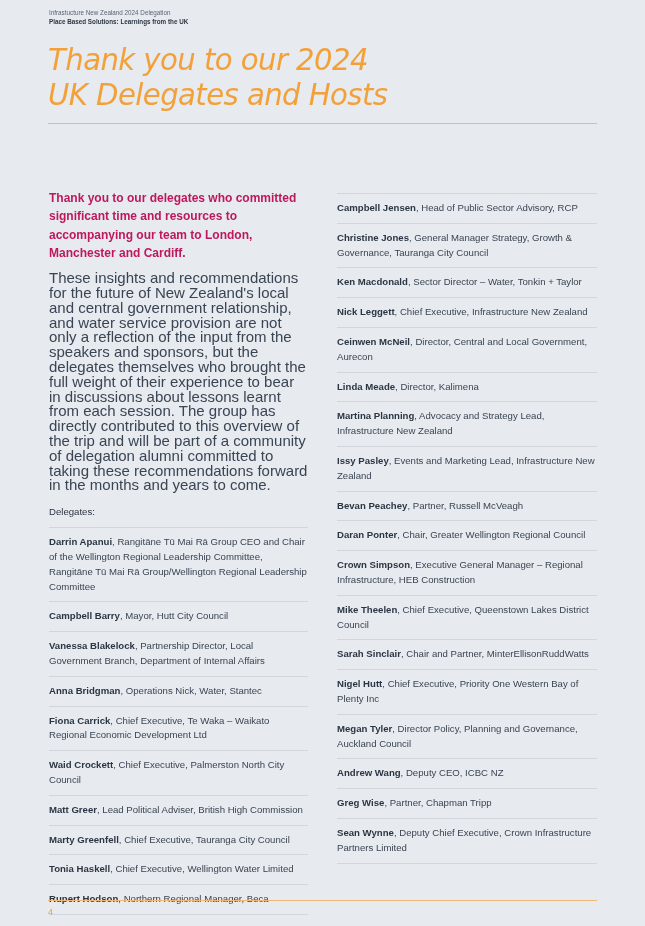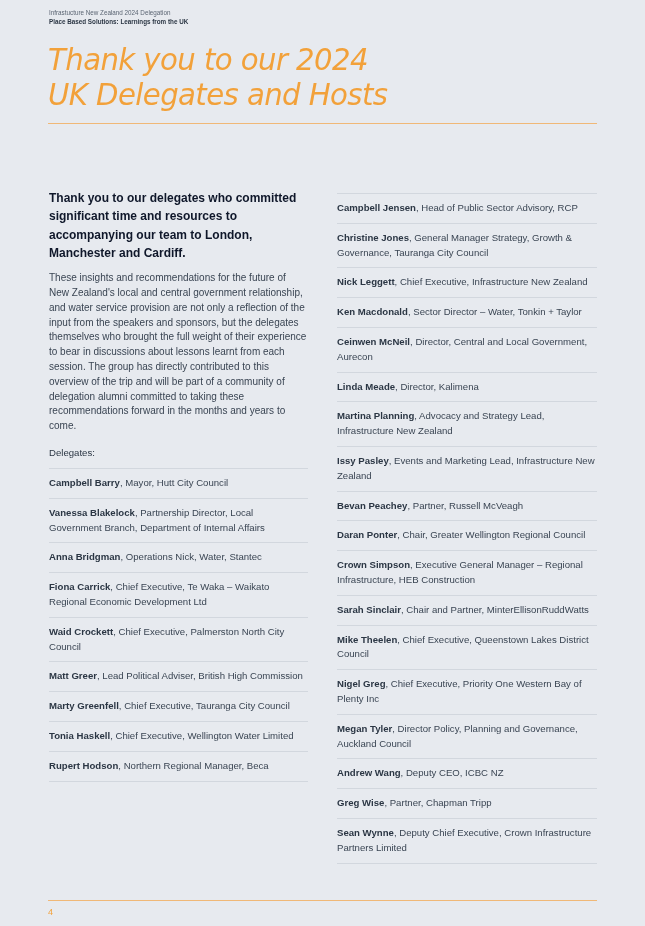--- a/index.html
+++ b/index.html
@@ -34,24 +34,24 @@
   .rule.top { top: 123px; }
   .rule.bottom { top: 900px; }
   .page-num {
     position: absolute; left: 48px; top: 907px;
     font-size: 9px; color: #f2a13a;
   }
   .col-left { position: absolute; left: 49px; top: 189px; width: 259px; }
   .col-right { position: absolute; left: 337px; top: 193px; width: 260px; }
   .lead {
     font-size: 12px; line-height: 18.3px; font-weight: bold;
-    color: #0f172a; margin: 0 0 9px 0;
+    color: #be185d; margin: 0 0 9px 0;
   }
   .body-text {
-    font-size: 10px; line-height: 14.8px; color: #3a4553;
+    font-size: 15px; line-height: 14.8px; color: #3a4553;
     margin: 0 0 12px 0;
   }
   .delegates-label {
     font-size: 9.6px; font-weight: normal; color: #2b3644;
     margin: 0 0 8px 0; line-height: 14px;
   }
   .list { border-top: 1px solid #d2d7de; }
   .item {
     border-bottom: 1px solid #d2d7de;
     padding: 7px 0 7px 0;
@@ -72,48 +72,49 @@
   <div>UK Delegates and Hosts</div>
 </h1>
 
 <div class="rule top"></div>
 
 <div class="col-left">
   <p class="lead">Thank you to our delegates who committed significant time and resources to accompanying our team to London, Manchester and Cardiff.</p>
   <p class="body-text">These insights and recommendations for the future of New Zealand's local and central government relationship, and water service provision are not only a reflection of the input from the speakers and sponsors, but the delegates themselves who brought the full weight of their experience to bear in discussions about lessons learnt from each session. The group has directly contributed to this overview of the trip and will be part of a community of delegation alumni committed to taking these recommendations forward in the months and years to come.</p>
   <div class="delegates-label">Delegates:</div>
   <div class="list" id="list-left">
+      <div class="item"><span class="name">Darrin Apanui</span><span class="role">, Rangitāne Tū Mai Rā Group CEO and Chair of the Wellington Regional Leadership Committee, Rangitāne Tū Mai Rā Group/Wellington Regional Leadership Committee</span></div>
       <div class="item"><span class="name">Campbell Barry</span><span class="role">, Mayor, Hutt City Council</span></div>
       <div class="item"><span class="name">Vanessa Blakelock</span><span class="role">, Partnership Director, Local Government Branch, Department of Internal Affairs</span></div>
       <div class="item"><span class="name">Anna Bridgman</span><span class="role">, Operations Nick, Water, Stantec</span></div>
       <div class="item"><span class="name">Fiona Carrick</span><span class="role">, Chief Executive, Te Waka – Waikato Regional Economic Development Ltd</span></div>
       <div class="item"><span class="name">Waid Crockett</span><span class="role">, Chief Executive, Palmerston North City Council</span></div>
       <div class="item"><span class="name">Matt Greer</span><span class="role">, Lead Political Adviser, British High Commission</span></div>
       <div class="item"><span class="name">Marty Greenfell</span><span class="role">, Chief Executive, Tauranga City Council</span></div>
       <div class="item"><span class="name">Tonia Haskell</span><span class="role">, Chief Executive, Wellington Water Limited</span></div>
       <div class="item"><span class="name">Rupert Hodson</span><span class="role">, Northern Regional Manager, Beca</span></div>
     </div>
 </div>
 
 <div class="col-right">
   <div class="list" id="list-right">
       <div class="item"><span class="name">Campbell Jensen</span><span class="role">, Head of Public Sector Advisory, RCP</span></div>
       <div class="item"><span class="name">Christine Jones</span><span class="role">, General Manager Strategy, Growth &amp; Governance, Tauranga City Council</span></div>
+      <div class="item"><span class="name">Ken Macdonald</span><span class="role">, Sector Director – Water, Tonkin + Taylor</span></div>
       <div class="item"><span class="name">Nick Leggett</span><span class="role">, Chief Executive, Infrastructure New Zealand</span></div>
-      <div class="item"><span class="name">Ken Macdonald</span><span class="role">, Sector Director – Water, Tonkin + Taylor</span></div>
       <div class="item"><span class="name">Ceinwen McNeil</span><span class="role">, Director, Central and Local Government, Aurecon</span></div>
       <div class="item"><span class="name">Linda Meade</span><span class="role">, Director, Kalimena</span></div>
       <div class="item"><span class="name">Martina Planning</span><span class="role">, Advocacy and Strategy Lead, Infrastructure New Zealand</span></div>
       <div class="item"><span class="name">Issy Pasley</span><span class="role">, Events and Marketing Lead, Infrastructure New Zealand</span></div>
       <div class="item"><span class="name">Bevan Peachey</span><span class="role">, Partner, Russell McVeagh</span></div>
       <div class="item"><span class="name">Daran Ponter</span><span class="role">, Chair, Greater Wellington Regional Council</span></div>
       <div class="item"><span class="name">Crown Simpson</span><span class="role">, Executive General Manager – Regional Infrastructure, HEB Construction</span></div>
+      <div class="item"><span class="name">Mike Theelen</span><span class="role">, Chief Executive, Queenstown Lakes District Council</span></div>
       <div class="item"><span class="name">Sarah Sinclair</span><span class="role">, Chair and Partner, MinterEllisonRuddWatts</span></div>
-      <div class="item"><span class="name">Mike Theelen</span><span class="role">, Chief Executive, Queenstown Lakes District Council</span></div>
-      <div class="item"><span class="name">Nigel Greg</span><span class="role">, Chief Executive, Priority One Western Bay of Plenty Inc</span></div>
+      <div class="item"><span class="name">Nigel Hutt</span><span class="role">, Chief Executive, Priority One Western Bay of Plenty Inc</span></div>
       <div class="item"><span class="name">Megan Tyler</span><span class="role">, Director Policy, Planning and Governance, Auckland Council</span></div>
       <div class="item"><span class="name">Andrew Wang</span><span class="role">, Deputy CEO, ICBC NZ</span></div>
       <div class="item"><span class="name">Greg Wise</span><span class="role">, Partner, Chapman Tripp</span></div>
       <div class="item"><span class="name">Sean Wynne</span><span class="role">, Deputy Chief Executive, Crown Infrastructure Partners Limited</span></div>
     </div>
 </div>
 
 <div class="rule bottom"></div>
 <div class="page-num">4</div>
 

